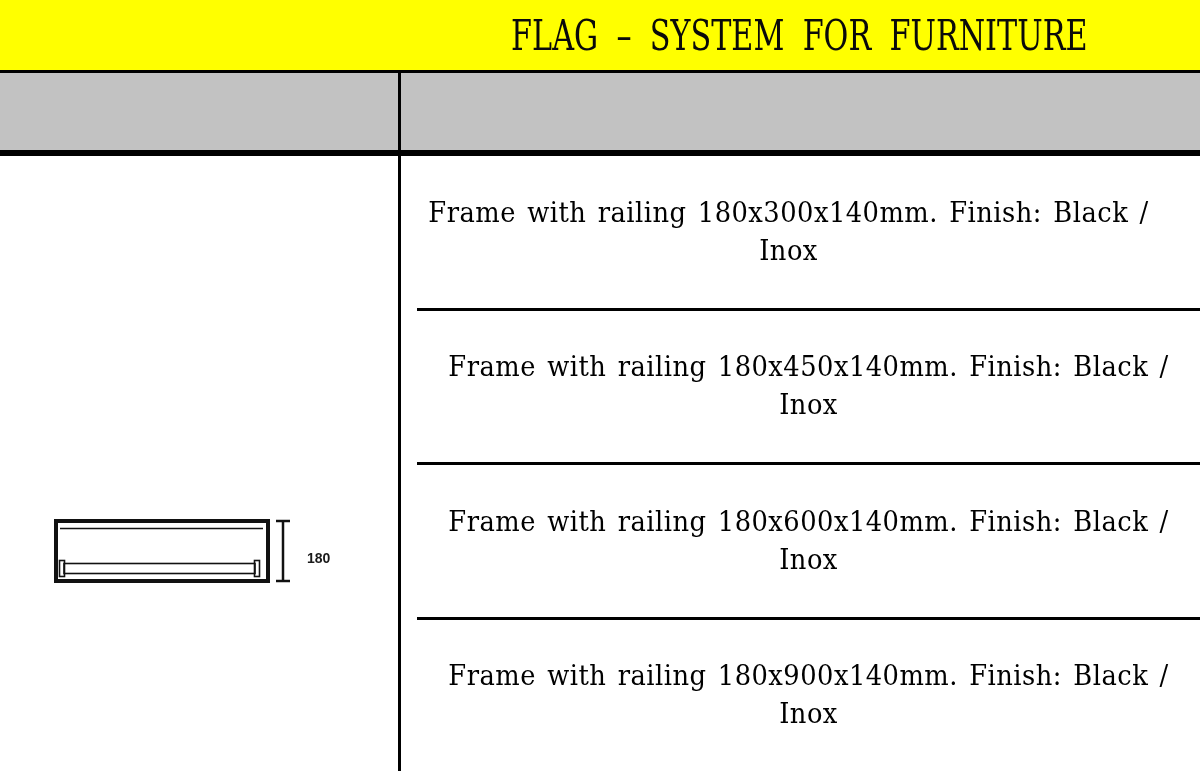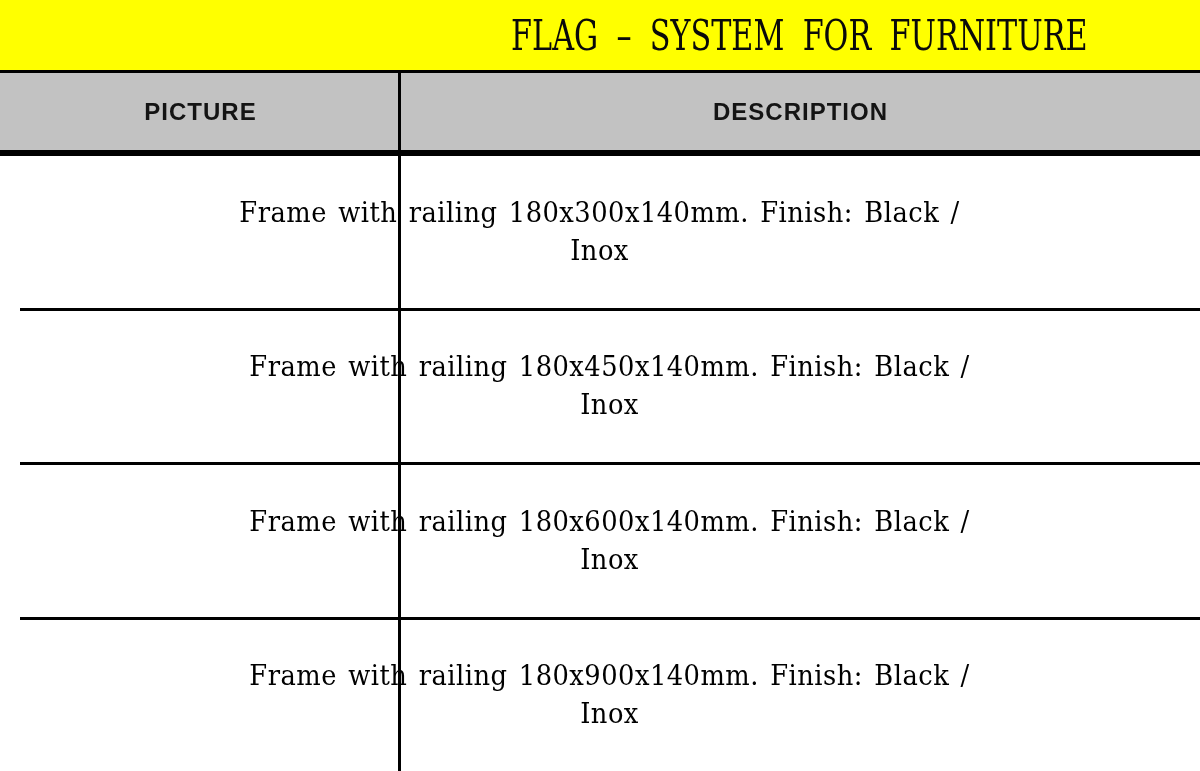--- a/index.html
+++ b/index.html
@@ -54,21 +54,21 @@
   
   .body-grid {
     position: absolute; left: 0; top: 156px;
     width: 1200px; height: 615px;
     display: flex;
   }
   .picture-cell { width: 401px; position: relative; }
   .desc-col { flex: 1; display: flex; flex-direction: column; }
   .desc-row {
     flex: 1;
-    display: flex; align-items: center; justify-content: center;
+    display: flex; align-items: center; 
     overflow: visible;
   }
   .desc-row + .desc-row { border-top: 3px solid #000; margin-left: 20px; }
   .desc-row p {
     margin: 0;
     font-family: "DejaVu Serif", "Liberation Serif", serif;
     font-size: 28px;
     line-height: 38px;
     color: #000;
     white-space: pre;         
@@ -95,29 +95,40 @@
   }
 </style>
 </head>
 <body>
 
 <div class="banner">
   <h1>FLAG – SYSTEM FOR FURNITURE</h1>
 </div>
 
 <div class="header-row">
-  <div class="th picture">
-    <span>PICTURE</span>
-  </div>
-  <div class="th desc">
-    <span>DESCRIPTION</span>
-  </div>
 </div>
 
 <div class="body-grid">
+  <div class="picture-cell">
+    <svg class="drawing-svg" width="290" height="80" viewBox="0 0 290 80">
+
+      <rect x="6" y="9" width="212" height="60" fill="none" stroke="#111" stroke-width="4"></rect>
+
+      <line x1="10" y1="16.5" x2="213" y2="16.5" stroke="#111" stroke-width="1.3"></line>
+
+      <rect x="14" y="51.5" width="191" height="10" fill="none" stroke="#111" stroke-width="1.6"></rect>
+      <rect x="9.5" y="48.5" width="5" height="16" fill="none" stroke="#111" stroke-width="1.6"></rect>
+      <rect x="204.5" y="48.5" width="5" height="16" fill="none" stroke="#111" stroke-width="1.6"></rect>
+
+      <line x1="233" y1="9" x2="233" y2="69" stroke="#111" stroke-width="2.5"></line>
+      <line x1="226" y1="9" x2="240" y2="9" stroke="#111" stroke-width="2.5"></line>
+      <line x1="226" y1="69" x2="240" y2="69" stroke="#111" stroke-width="2.5"></line>
+      <text x="257" y="51" font-size="14">180</text>
+    </svg>
+  </div>
 
   <div class="desc-col">
     <div class="desc-row">
       <p>Frame with railing 180x300x140mm. Finish: Black /
 Inox</p>
     </div>
     <div class="desc-row">
       <p>Frame with railing 180x450x140mm. Finish: Black /
 Inox</p>
     </div>

